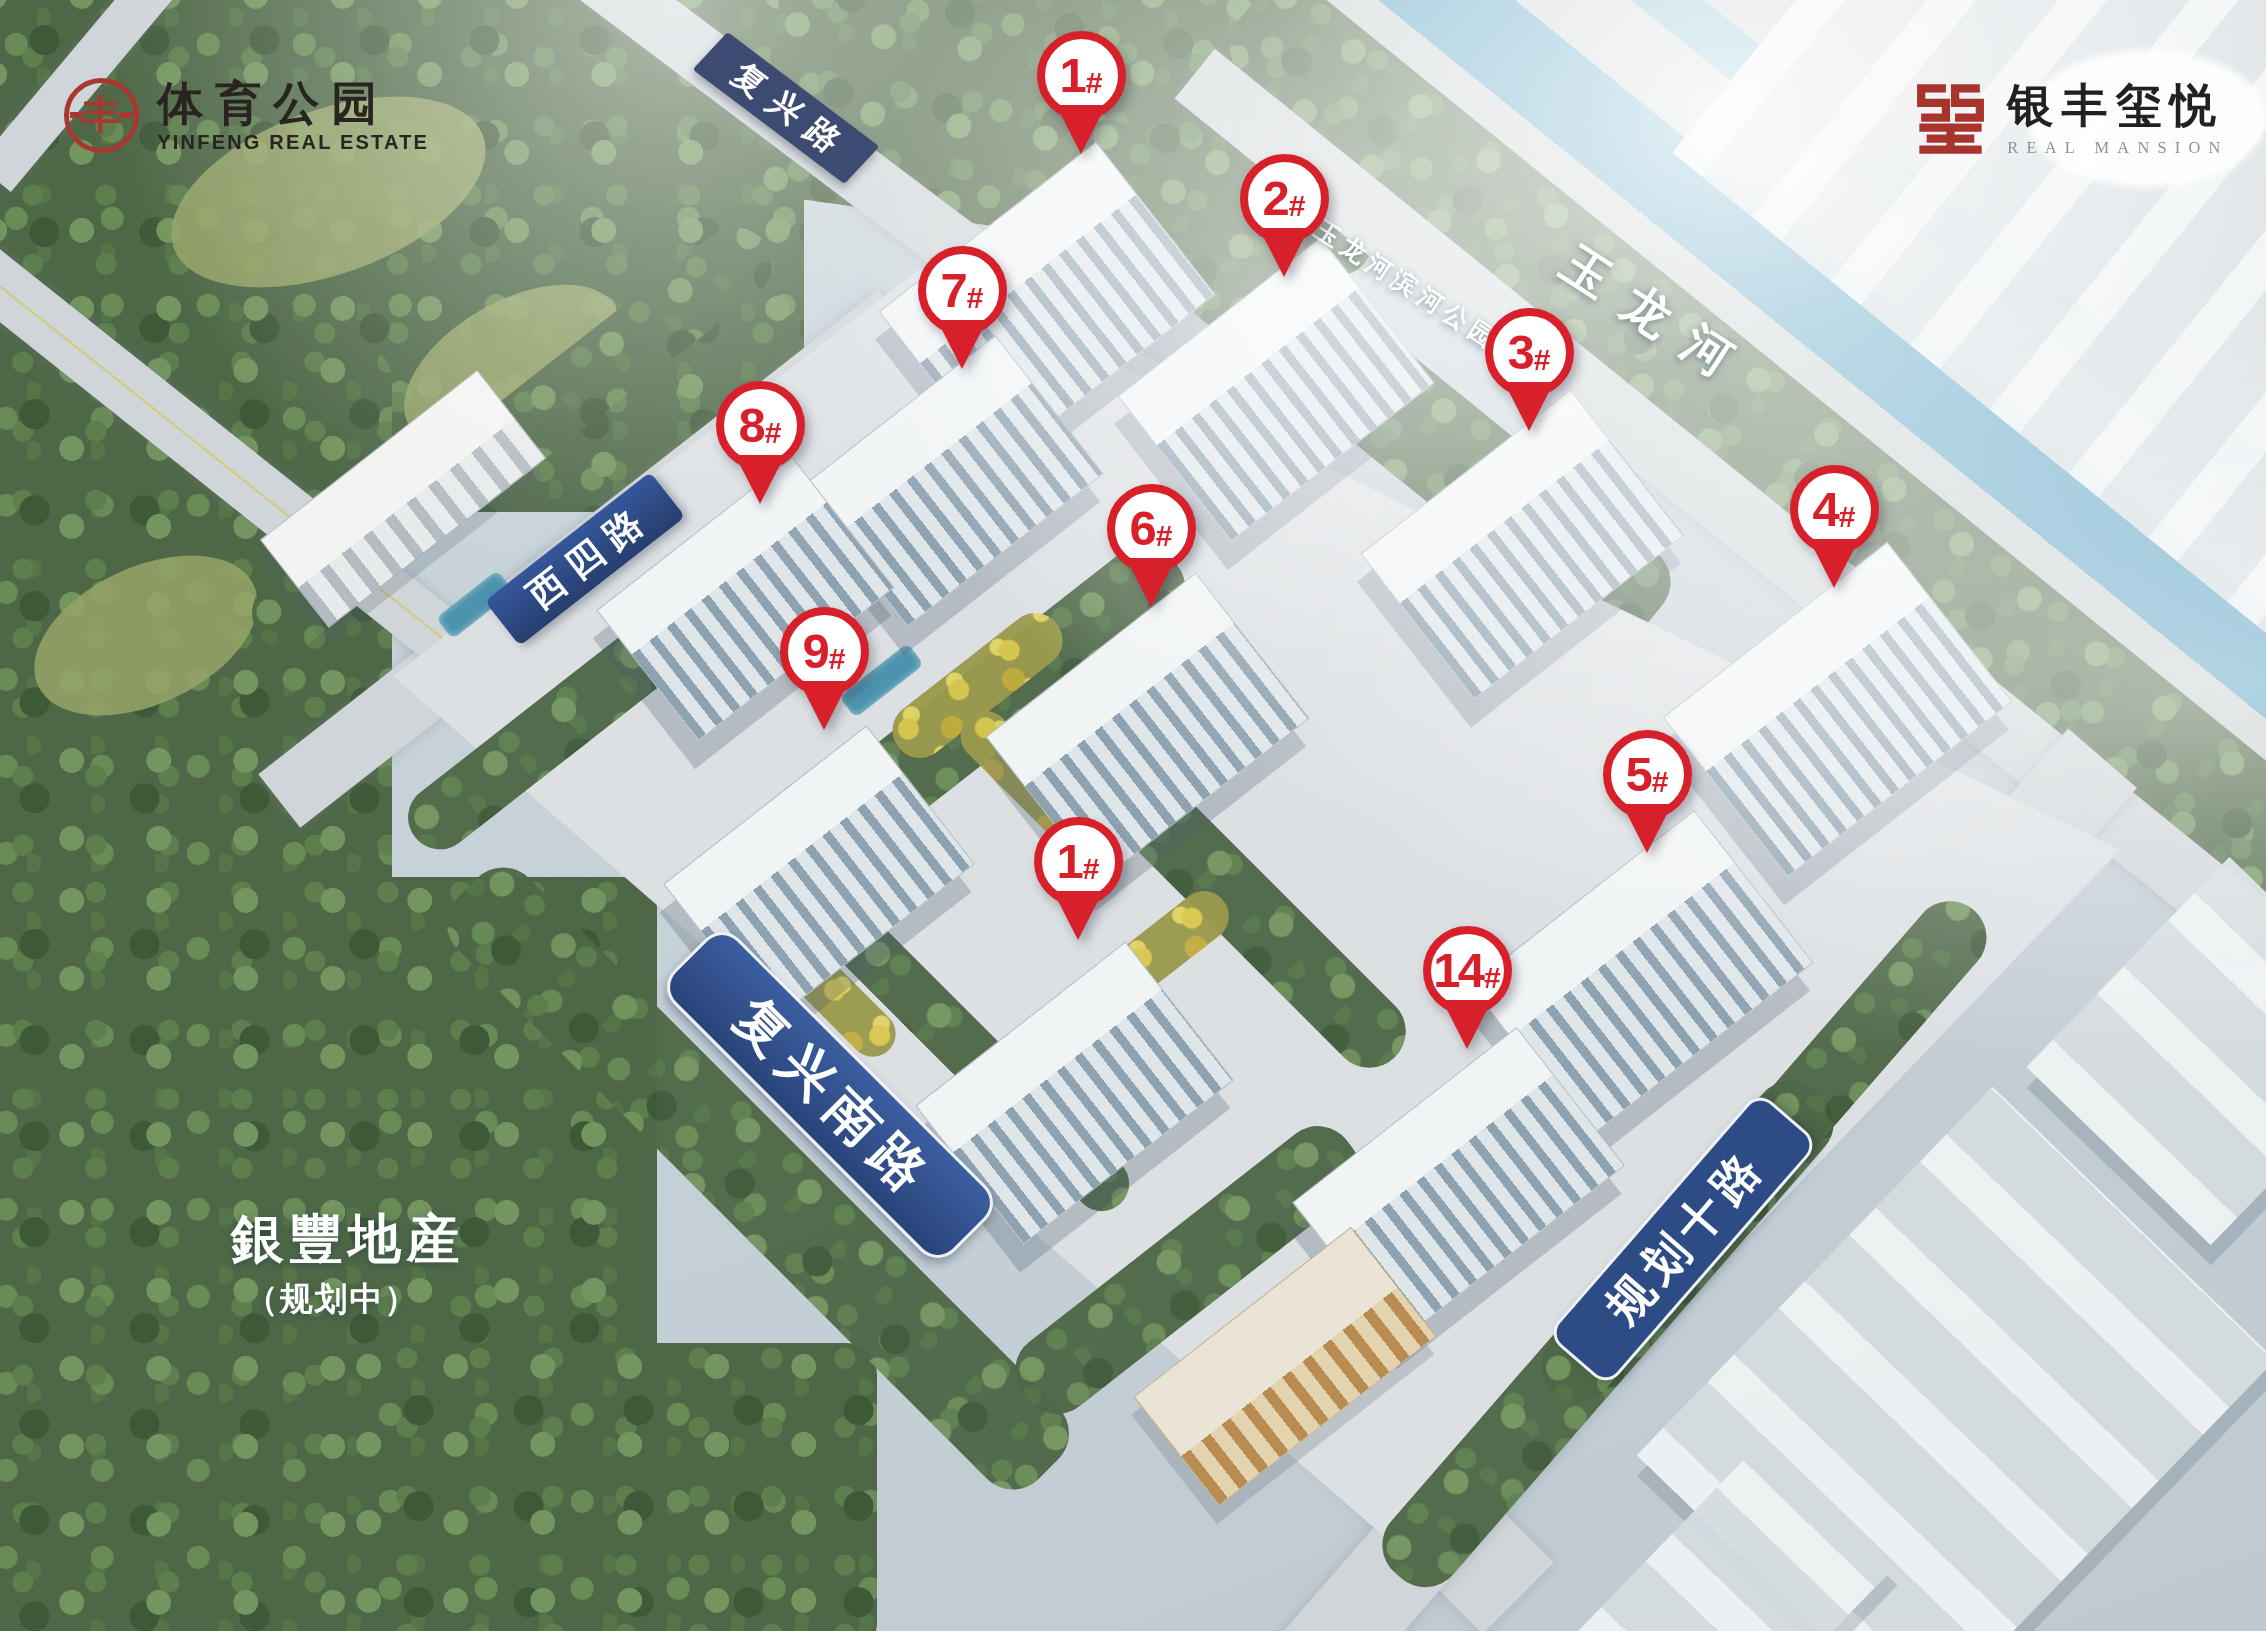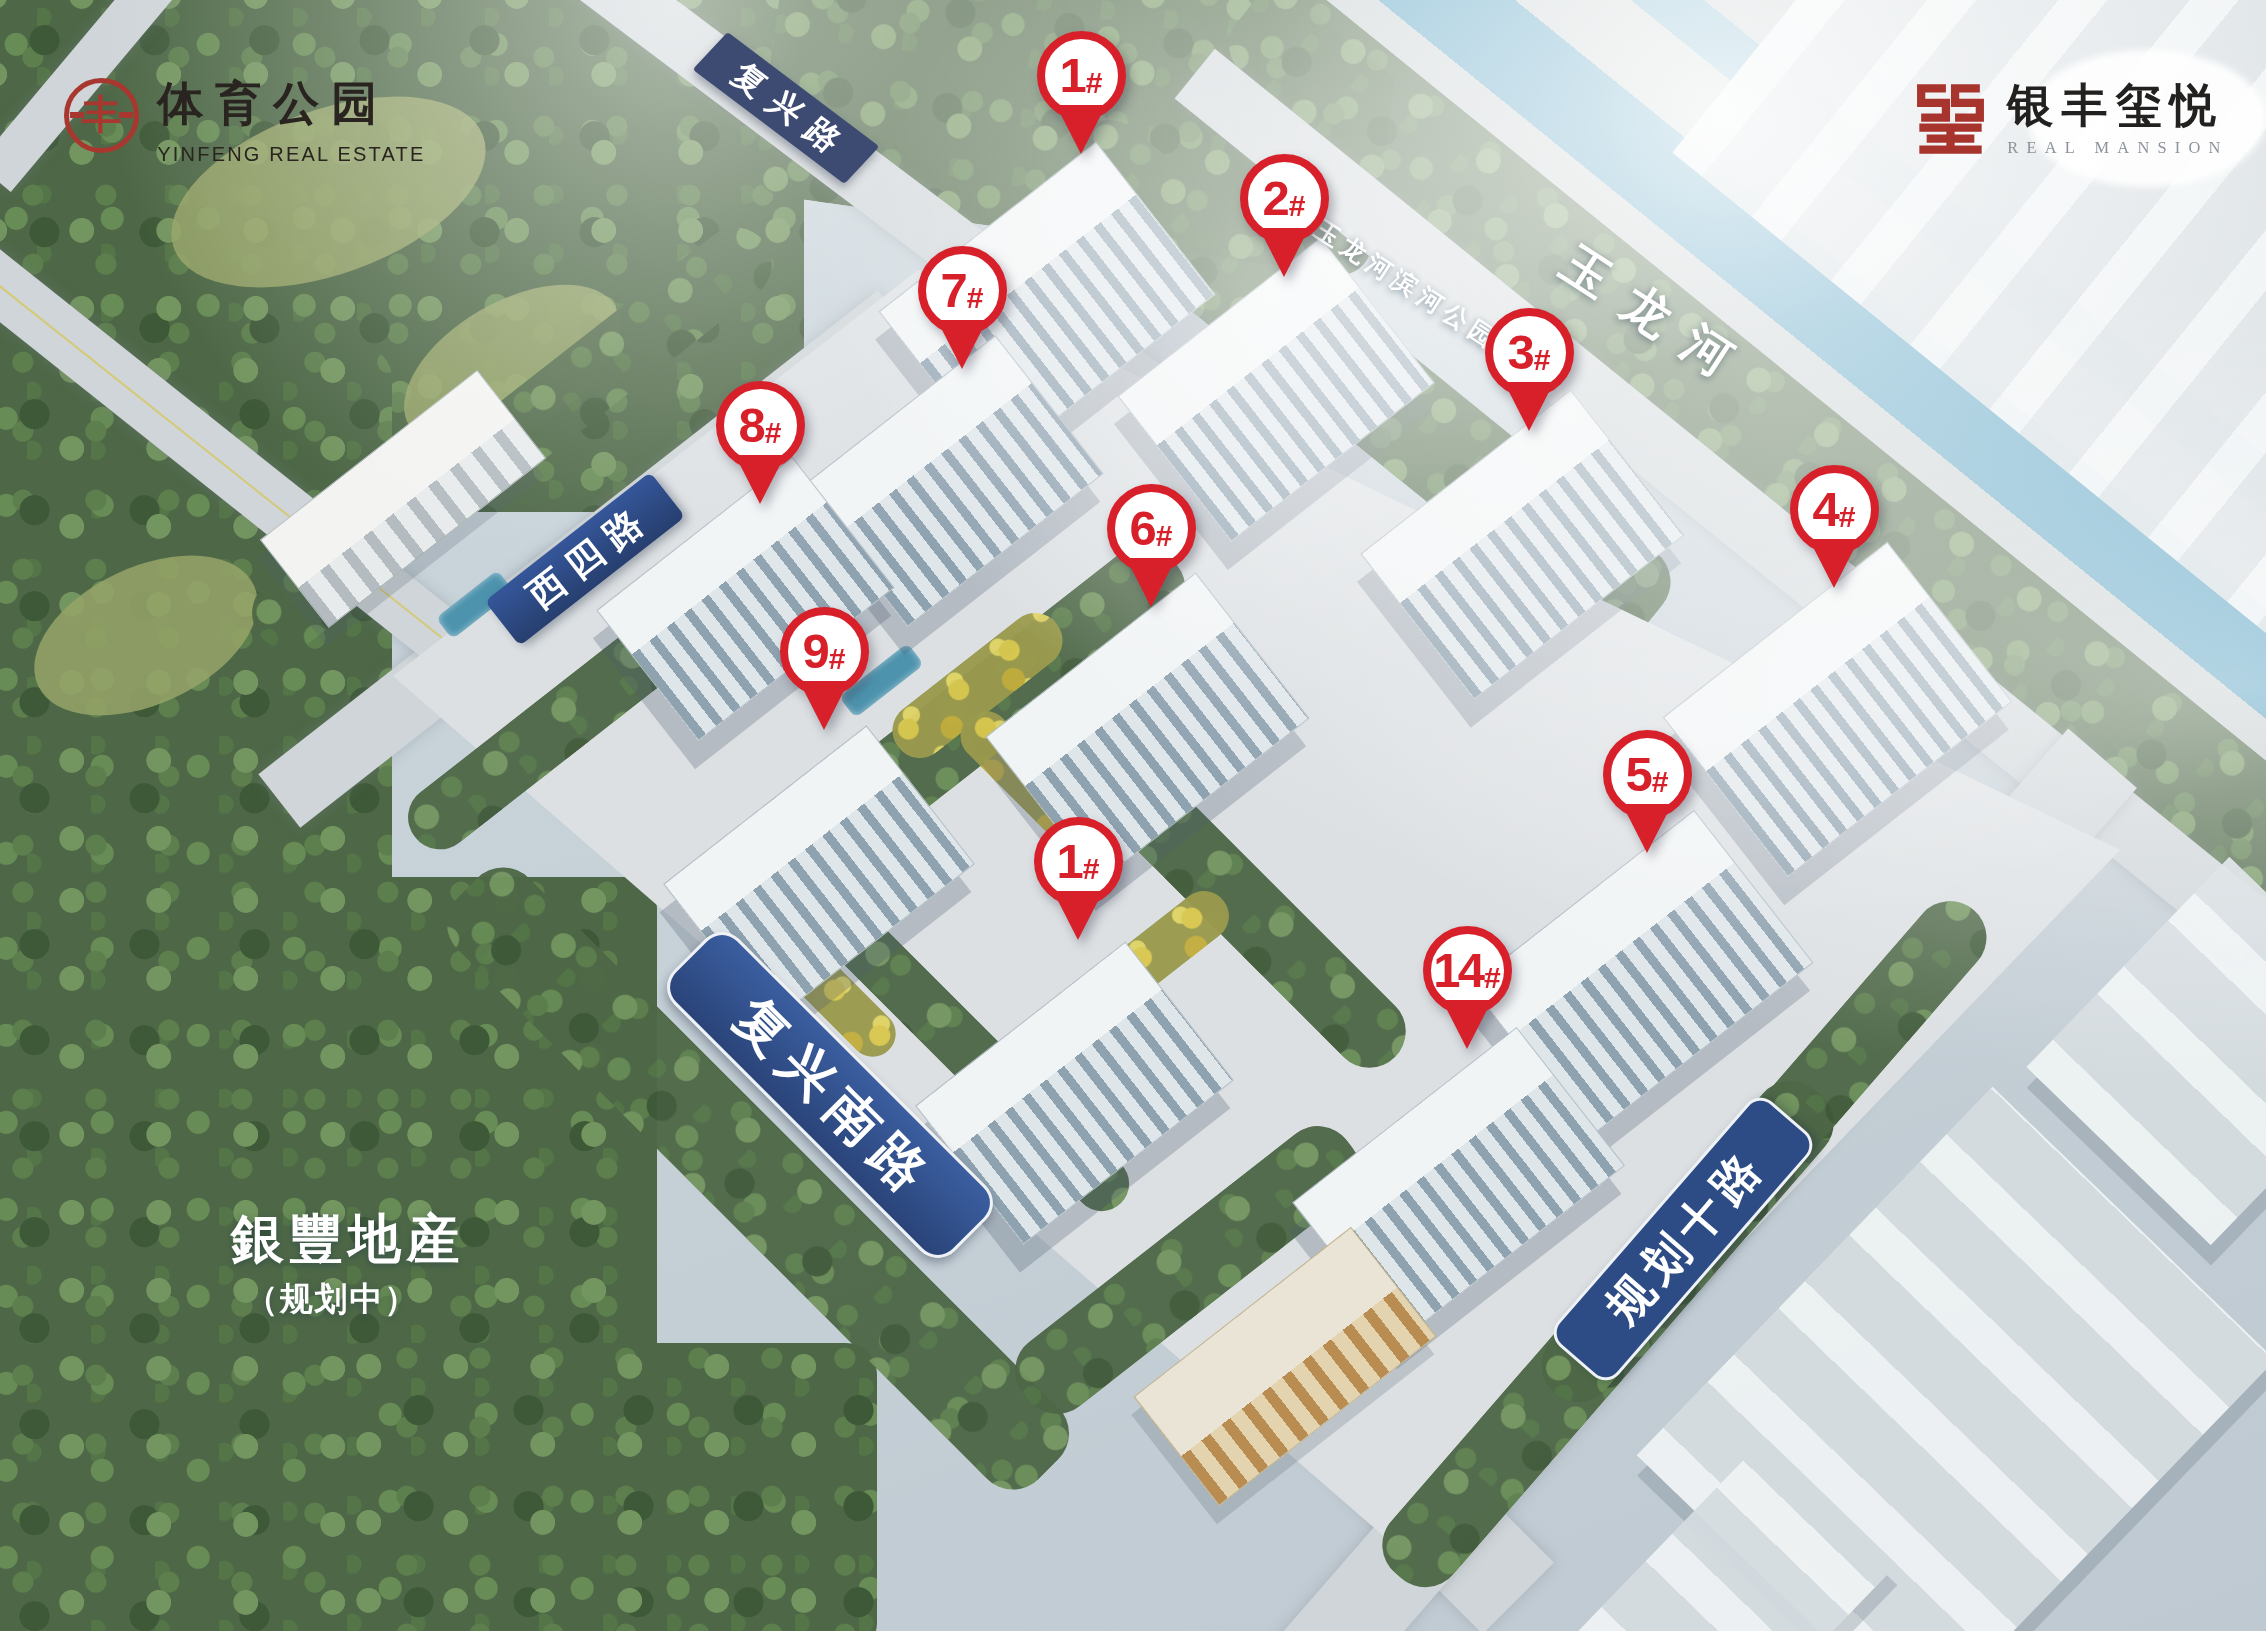--- a/index.html
+++ b/index.html
@@ -70,21 +70,21 @@
     text-shadow:0 1.8px 7.3px rgba(25,50,70,.45);}
   
   .dev-logo{left:64px;top:78px;display:flex;align-items:flex-start;z-index:40;}
   .seal{position:relative;width:75px;height:75px;border:5.5px solid #a8382f;border-radius:50%;box-sizing:border-box;}
   .seal .bar-l,.seal .bar-r{position:absolute;top:50%;height:6.4px;margin-top:-3.7px;background:#a8382f;}
   .seal .bar-l{left:0.9px;width:13.7px;} .seal .bar-r{right:0.9px;width:13.7px;}
   .seal .glyph{position:absolute;left:0;right:0;top:50%;transform:translateY(-54%);
     text-align:center;font-size:40px;font-weight:700;color:#a8382f;line-height:1;}
   .dev-text{margin-left:18.3px;color:#29241f;}
   .dev-cn{font-size:46px;font-weight:700;letter-spacing:12px;line-height:1.1;}
-  .dev-en{font-size:20px;font-weight:400;letter-spacing:2.2px;margin-top:14px;}
+  .dev-en{font-size:20px;font-weight:700;letter-spacing:2.2px;margin-top:2px;}
   .proj-logo{left:1912px;top:80px;display:flex;align-items:flex-start;z-index:40;}
   .proj-text{margin-left:18.3px;font-family:"Liberation Serif",serif;}
   .proj-cn{font-size:46px;font-weight:600;color:#23211f;letter-spacing:8.2px;line-height:1.15;}
   .proj-en{font-size:16.4px;letter-spacing:8.2px;color:#8d939a;margin-top:5.5px;}
 </style>
 </head>
 <body>
 
 <div class="canvas">
 

